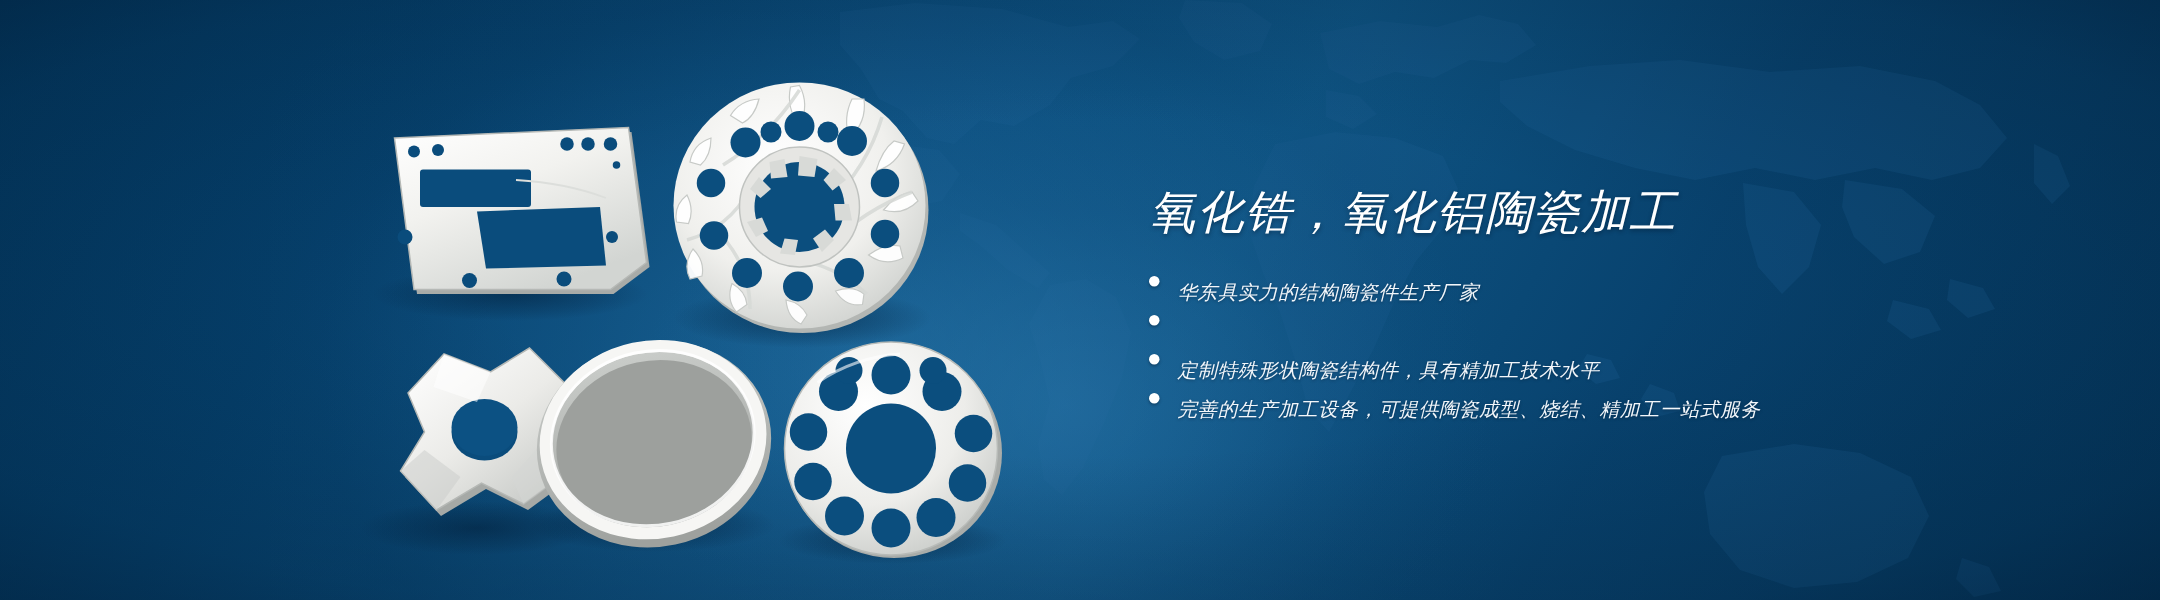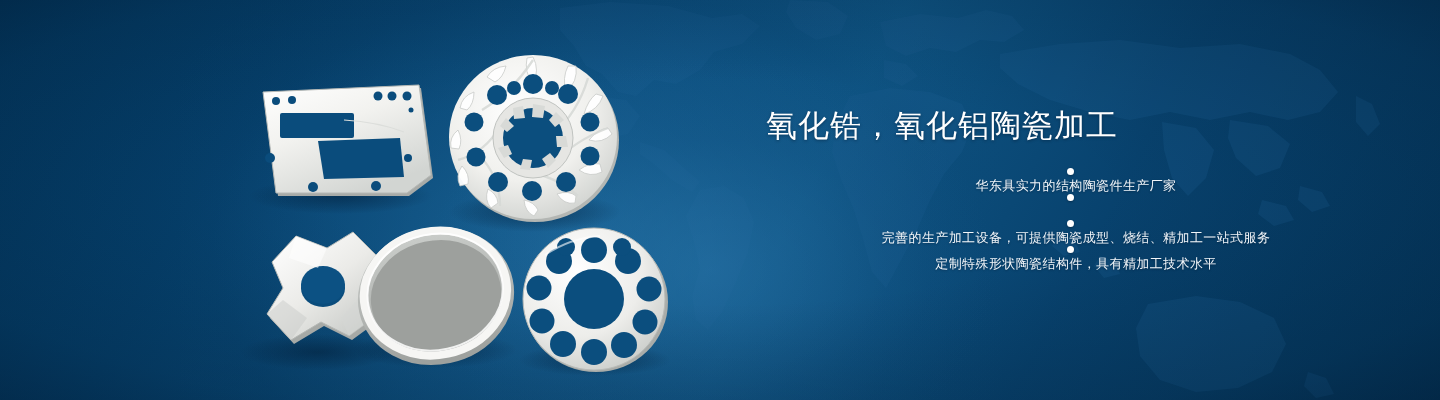--- a/index.html
+++ b/index.html
@@ -60,43 +60,43 @@
 
   
   .products{
     position:absolute;left:0;top:0;width:740px;height:400px;
   }
   .products svg{display:block;width:740px;height:400px;}
 
   
   .copy{
     position:absolute;
-    left:766px;top:108px;
+    left:766px;top:124px;
     width:620px;
+    font-style:italic;
   }
   .headline{
     font-size:31px;
     line-height:36px;
     letter-spacing:1px;
     color:#ffffff;
     font-weight:400;
     margin:0 0 24px 0;
     text-shadow:0 1px 3px rgba(0,20,40,0.45);
     white-space:nowrap;
   }
   .bullets{
     list-style:none;
     margin:0;padding:0;
   }
   .bullet{
     display:flex;
-    align-items:center;
+    align-items:flex-start;
     height:21px;
     margin-bottom:5px;
-    flex-direction:column;
   }
   .bullet-dot{
     flex:0 0 auto;
     width:7px;height:7px;
     border-radius:50%;
     background:#ffffff;
     margin-right:12px;
     box-shadow:0 1px 2px rgba(0,18,36,0.4);
   }
   .bullet-text{
@@ -325,22 +325,22 @@
     <ul class="bullets">
       <li class="bullet">
         <span class="bullet-dot"></span>
         <span class="bullet-text">华东具实力的结构陶瓷件生产厂家</span>
       </li>
       <li class="bullet">
         <span class="bullet-dot"></span>
       </li>
       <li class="bullet">
         <span class="bullet-dot"></span>
-        <span class="bullet-text">完善的生产加工设备，可提供陶瓷成型、烧结、精加工一站式服务</span>
+        <span class="bullet-text">定制特殊形状陶瓷结构件，具有精加工技术水平</span>
       </li>
       <li class="bullet">
         <span class="bullet-dot"></span>
-        <span class="bullet-text">定制特殊形状陶瓷结构件，具有精加工技术水平</span>
+        <span class="bullet-text">完善的生产加工设备，可提供陶瓷成型、烧结、精加工一站式服务</span>
       </li>
     </ul>
   </div>
 
 </div>
 
 </body></html>

